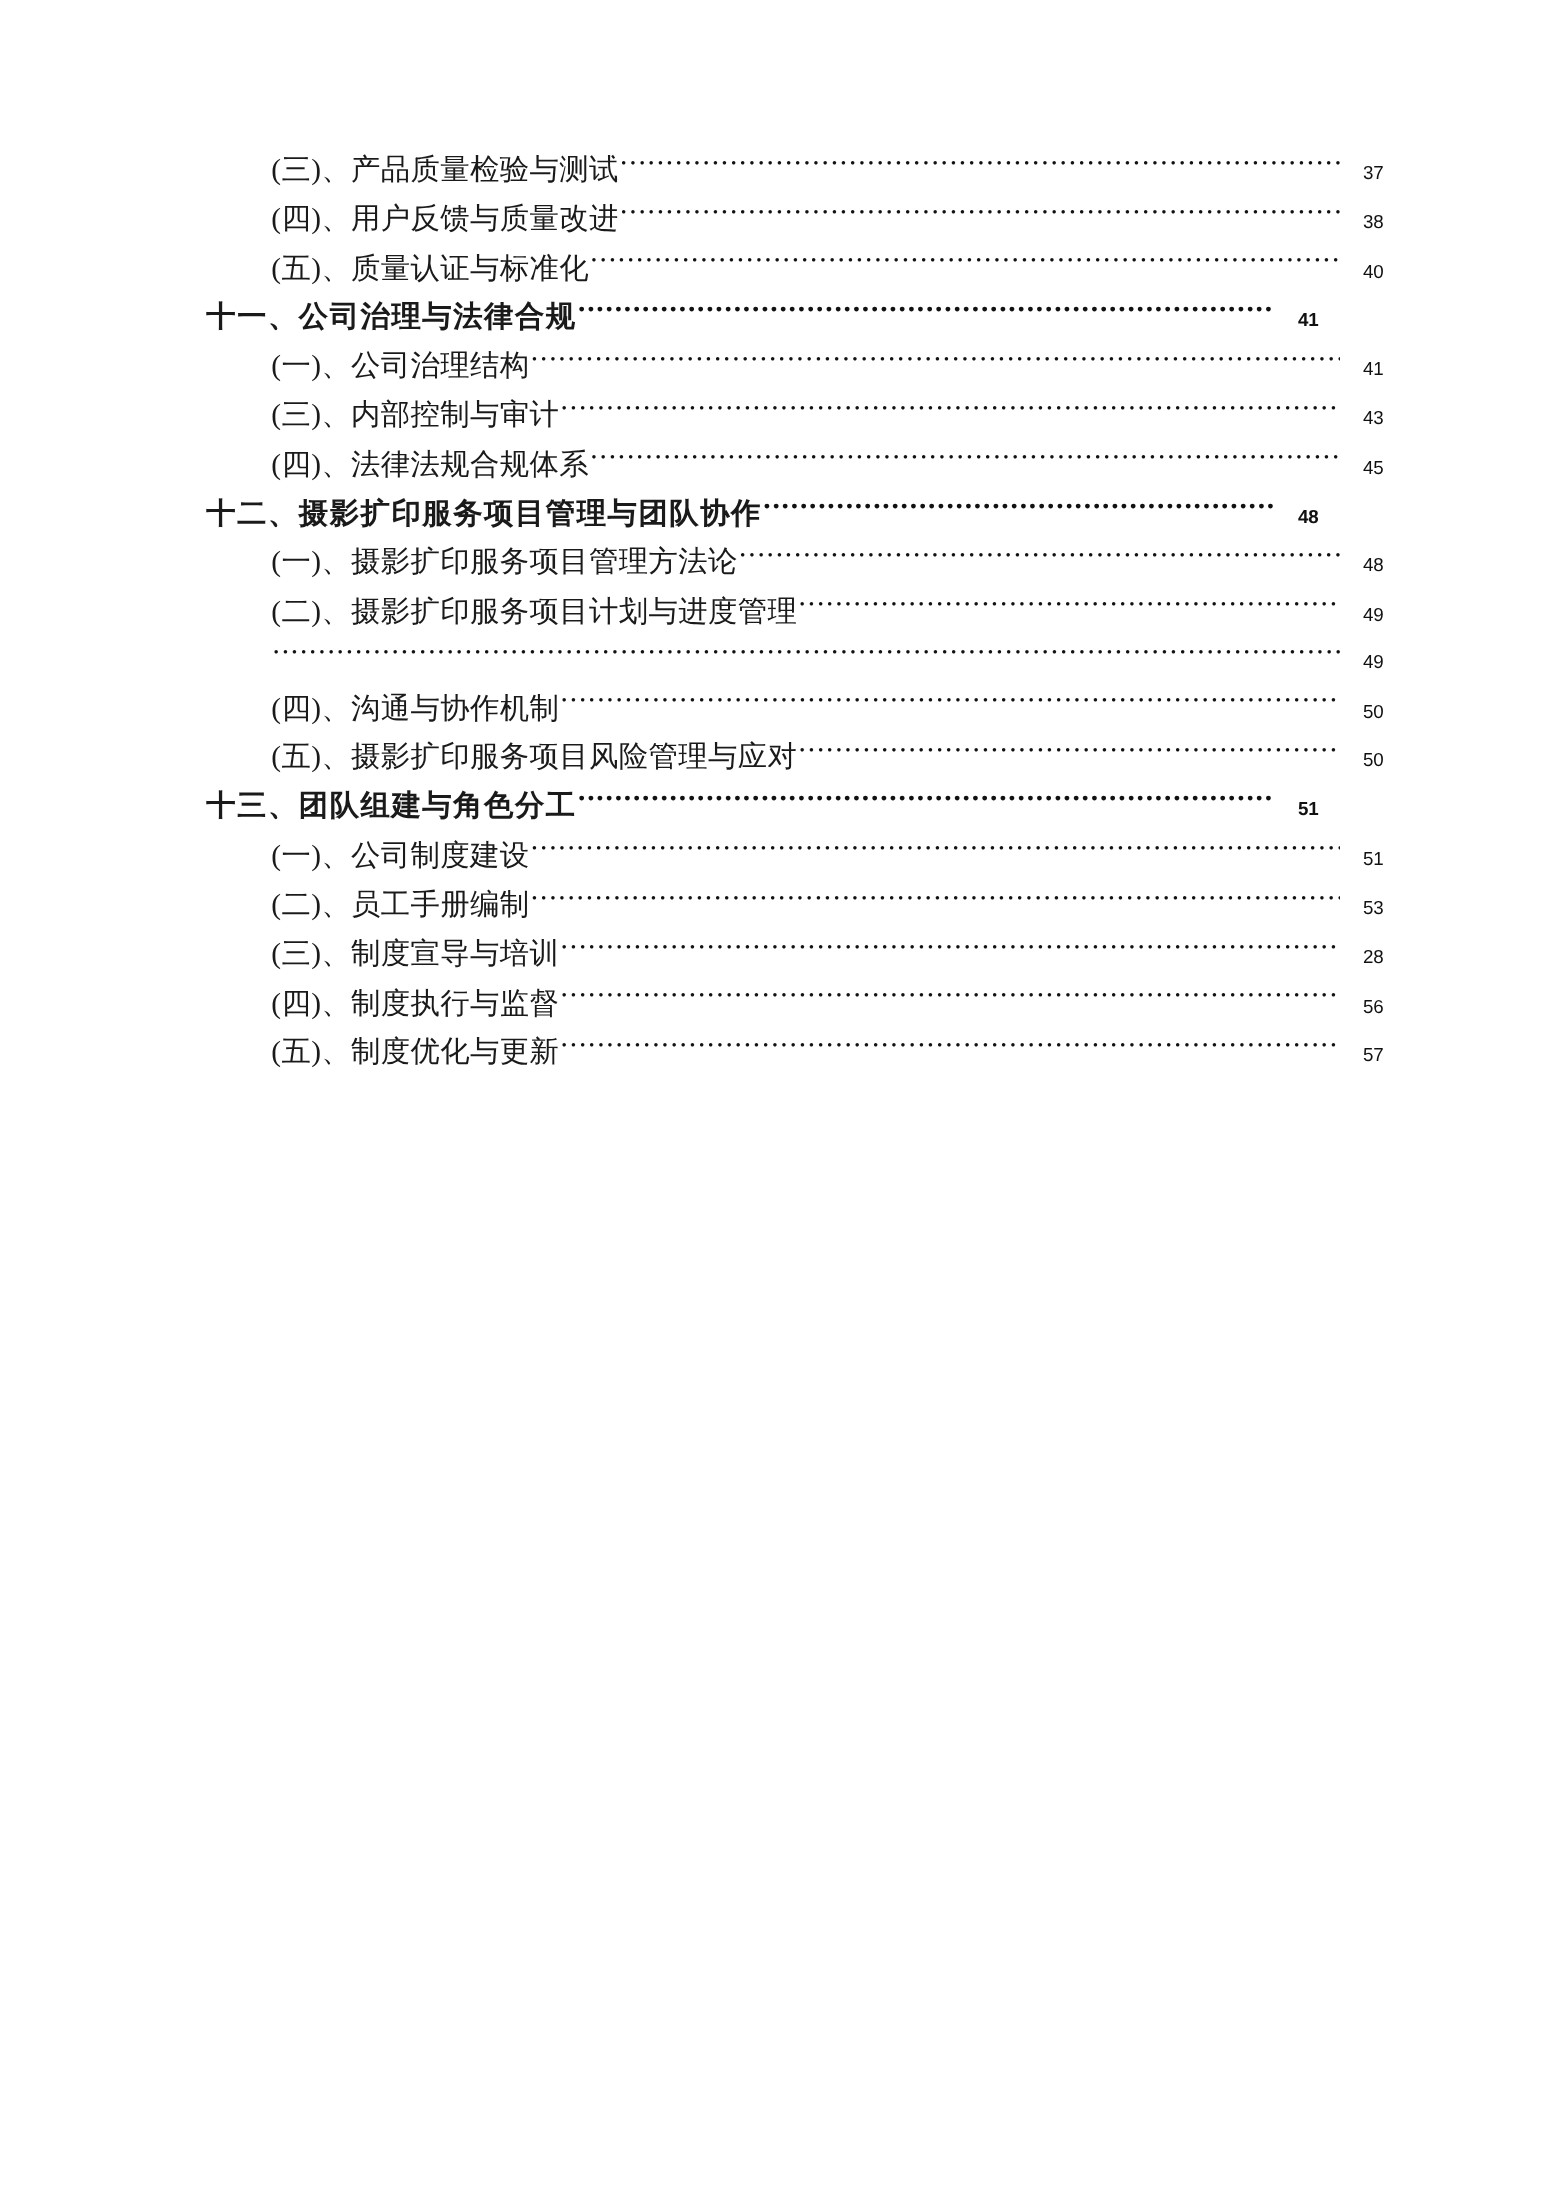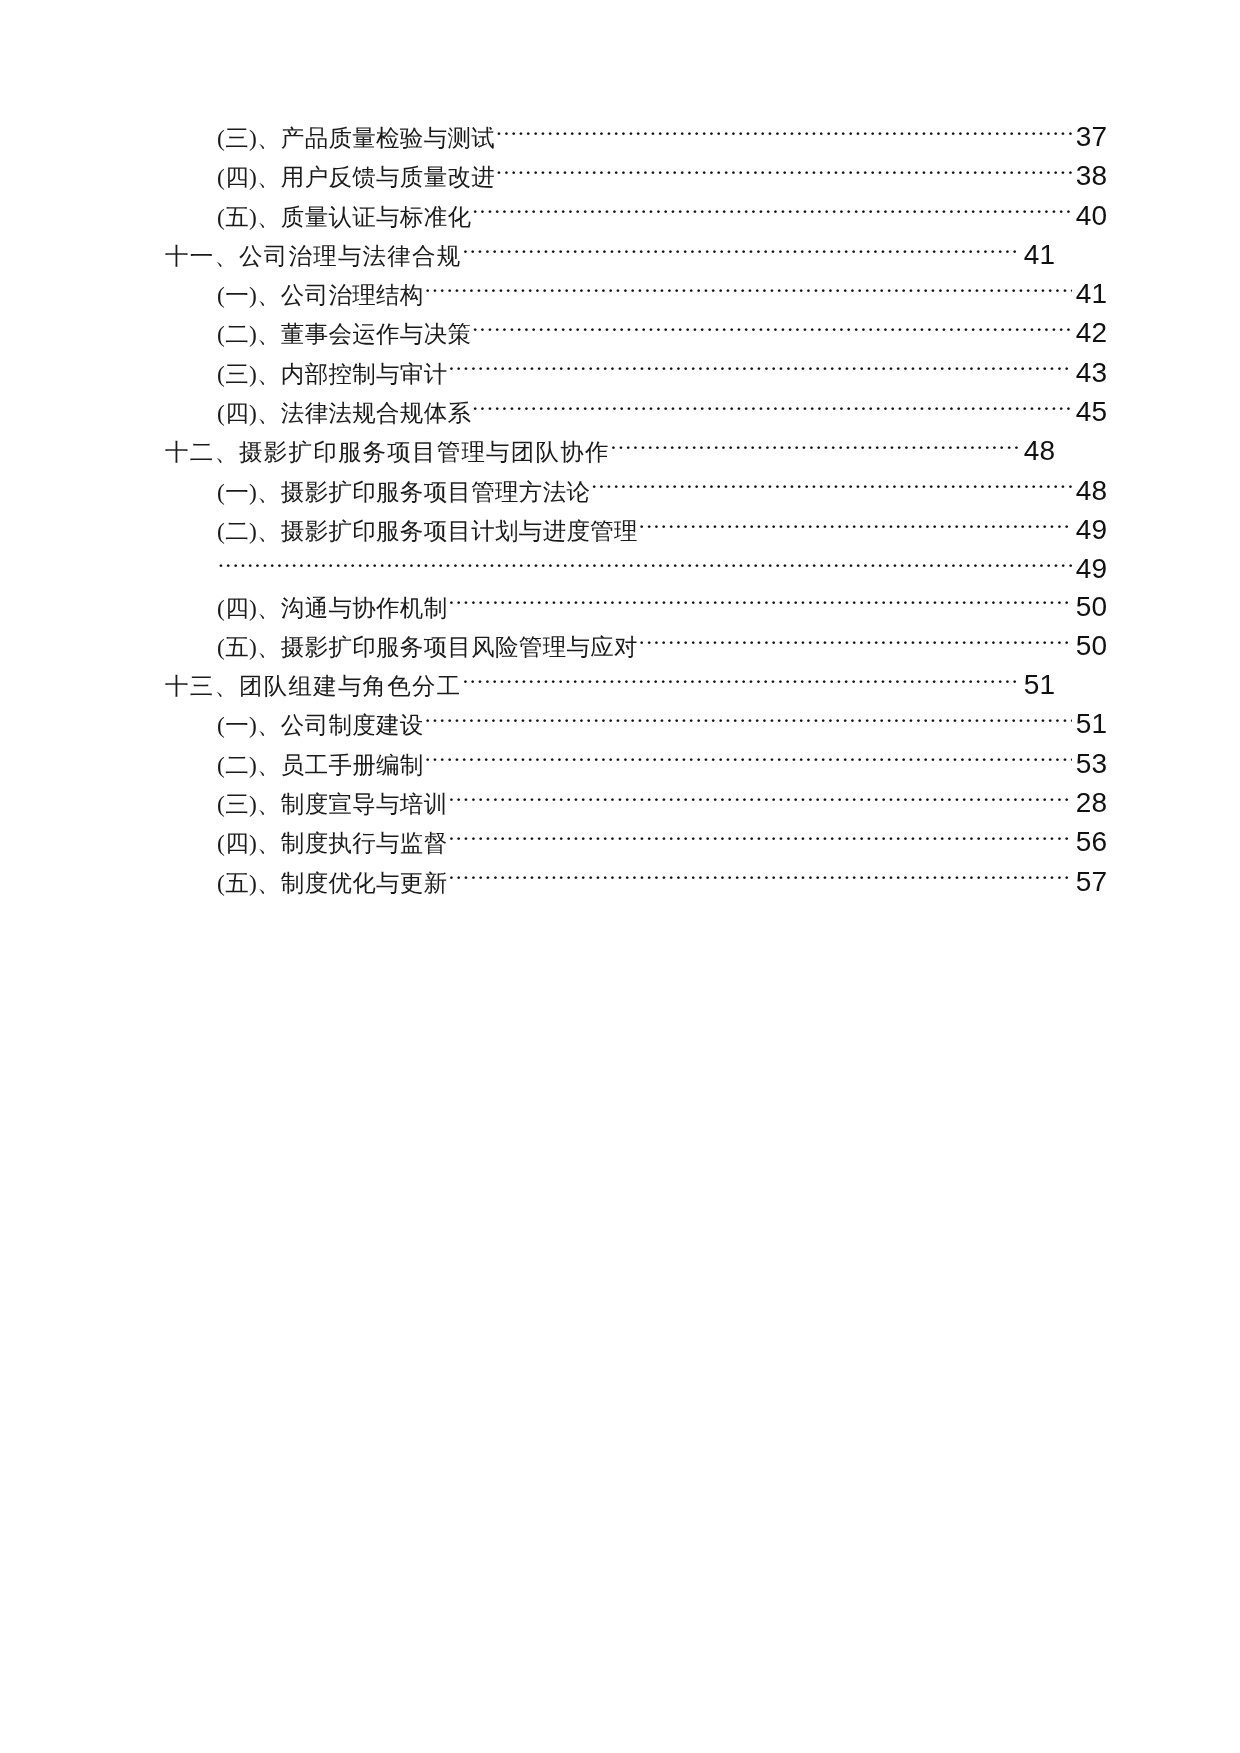--- a/index.html
+++ b/index.html
@@ -31,21 +31,21 @@
     display: flex;
     align-items: baseline;
     width: 100%;
     font-size: 23.5px;
     line-height: 37.3px;
     white-space: nowrap;
     color: #1a1a1a;
   }
   .toc-entry.level-1 {
     padding-left: 0px;
-    font-weight: normal;
+    font-weight: bold;
   }
   .toc-entry.level-2 {
     padding-left: 52px;
   }
   .toc-label {
     flex: 0 0 auto;
     letter-spacing: 0.3px;
   }
   .toc-entry.level-1 .toc-label {
     letter-spacing: 1.2px;
@@ -65,21 +65,21 @@
     color: #111111;
     white-space: nowrap;
     position: absolute;
     left: 0;
     bottom: 0;
   }
   .toc-page {
     flex: 0 0 auto;
     text-align: right;
     min-width: 34px;
-    font-size: 28px;
+    font-size: 15px;
     font-family: "Liberation Sans", "DejaVu Sans", sans-serif;
     letter-spacing: 0px;
     color: #111111;
   }
   
   .toc-entry.level-1 .toc-label::after {
     content: "";
   }
 </style>
 </head>
@@ -104,25 +104,20 @@
       </div>
       <div class="toc-entry level-1">
         <span class="toc-label">十一、公司治理与法律合规</span>
         <span class="toc-leader"></span>
         <span class="toc-page">41</span>
       </div>
       <div class="toc-entry level-2">
         <span class="toc-label">(一)、公司治理结构</span>
         <span class="toc-leader"></span>
         <span class="toc-page">41</span>
-      </div>
-      <div class="toc-entry level-2">
-        <span class="toc-label">(二)、董事会运作与决策</span>
-        <span class="toc-leader"></span>
-        <span class="toc-page">42</span>
       </div>
       <div class="toc-entry level-2">
         <span class="toc-label">(三)、内部控制与审计</span>
         <span class="toc-leader"></span>
         <span class="toc-page">43</span>
       </div>
       <div class="toc-entry level-2">
         <span class="toc-label">(四)、法律法规合规体系</span>
         <span class="toc-leader"></span>
         <span class="toc-page">45</span>

